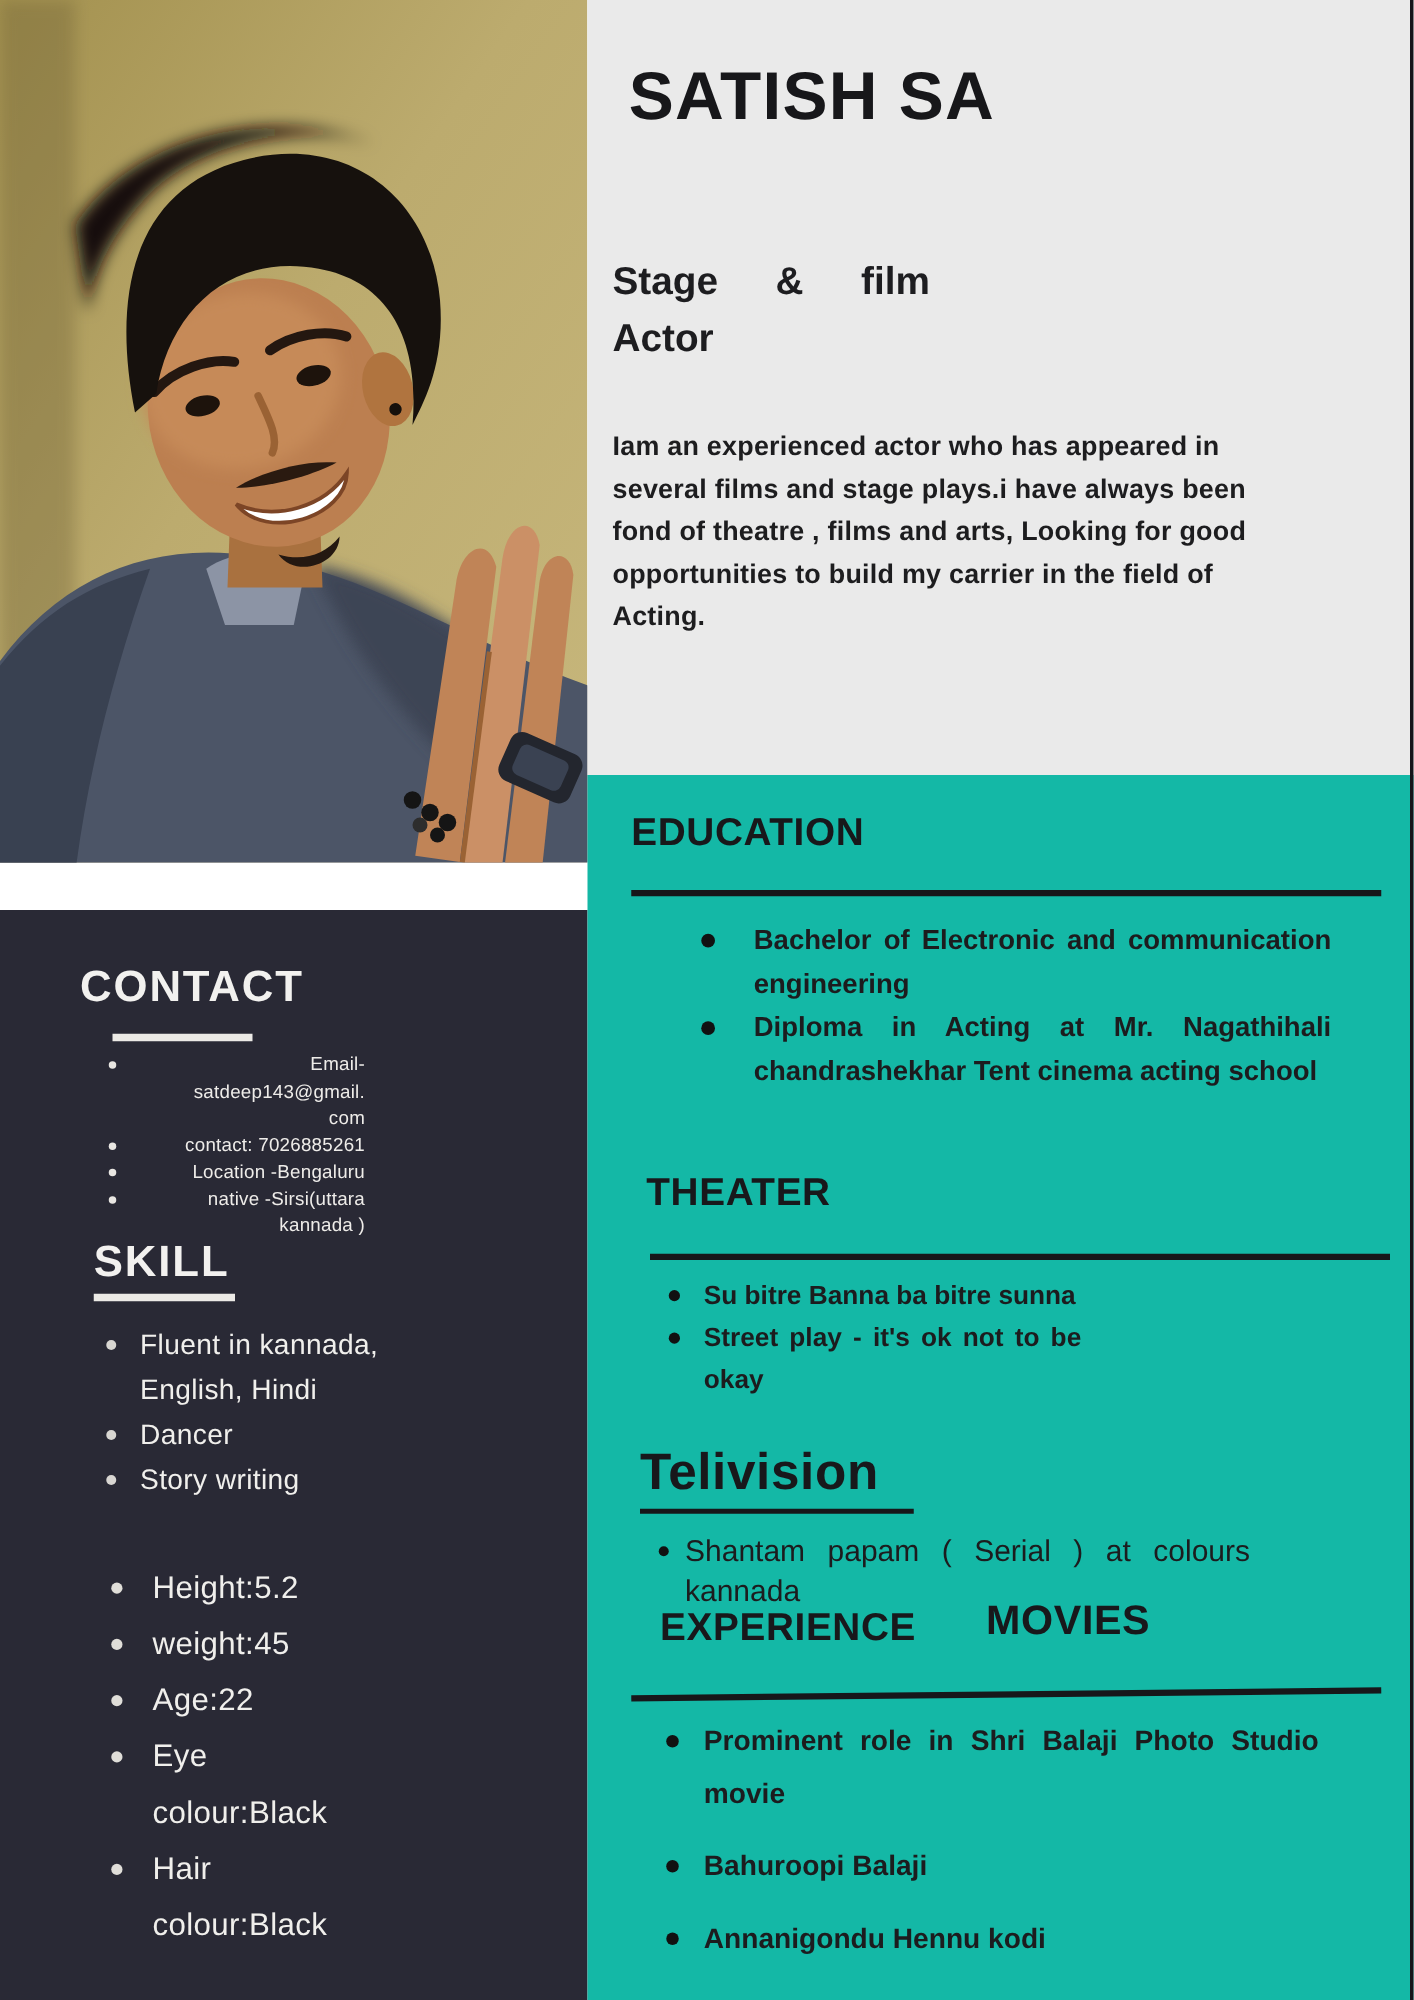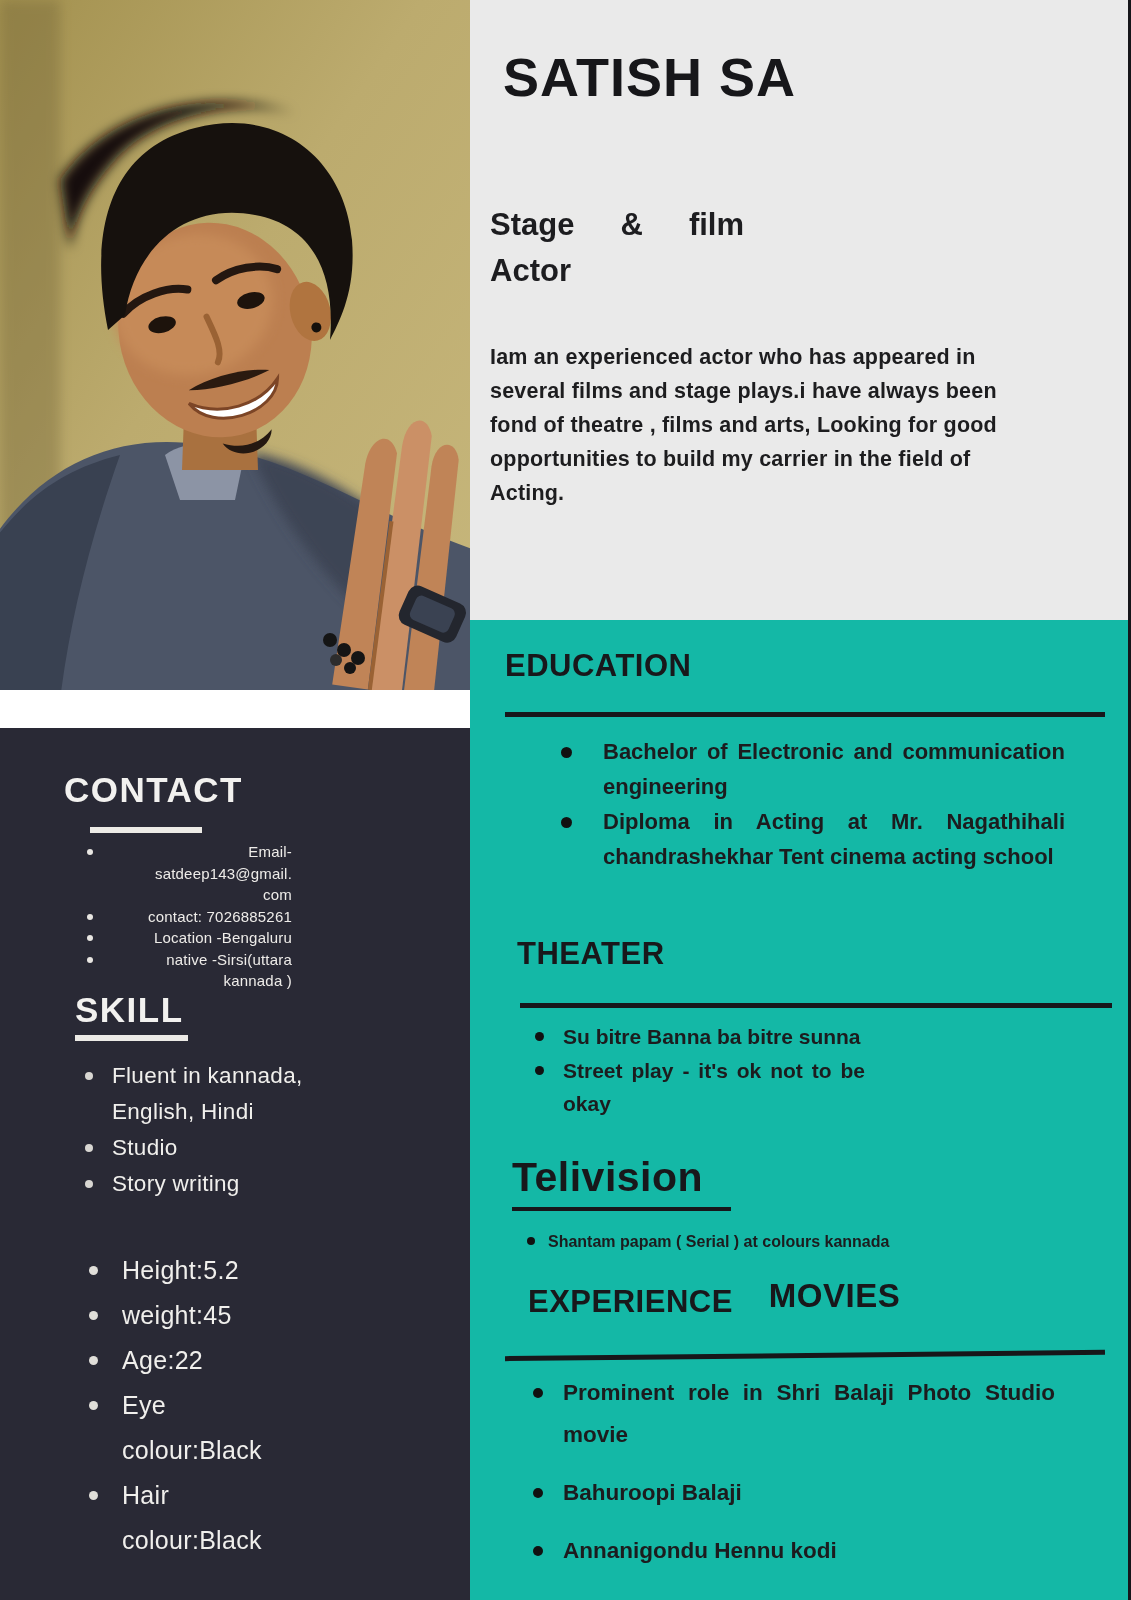--- a/index.html
+++ b/index.html
@@ -53,24 +53,24 @@
   .edu-list li::before { content:""; position:absolute; left:-42px; top:13px; width:11px; height:11px; border-radius:50%; background:#111; }
 
   .theater-title { position:absolute; left:47px; top:316px; }
   .theater-rule { left:50px; top:383px; width:592px; }
   .theater-list { position:absolute; left:93px; top:400px; width:302px; list-style:none; }
   .theater-list li { position:relative; font-size:21px; font-weight:bold; line-height:33.5px; text-align:justify; color:#1c1c1e; }
   .theater-list li::before { content:""; position:absolute; left:-28px; top:12px; width:9px; height:9px; border-radius:50%; background:#111; }
 
   .tv-title { position:absolute; left:42px; top:534px; font-size:41px; border-bottom:4px solid #17171a; padding-bottom:6px; padding-right:28px; }
   .tv-list { position:absolute; left:78px; top:606px; width:452px; list-style:none; }
-  .tv-list li { position:relative; font-size:16px; font-weight:bold; line-height:32px; text-align:justify; color:#1c1c1e; }
+  .tv-list li { position:relative; font-size:24px; font-weight:normal; line-height:32px; text-align:justify; color:#1c1c1e; }
   .tv-list li::before { content:""; position:absolute; left:-21px; top:11px; width:8px; height:8px; border-radius:50%; background:#111; }
 
-  .exp-row { position:absolute; left:58px; top:664px; display:flex; gap:36px; align-items:flex-start; }
+  .exp-row { position:absolute; left:58px; top:664px; display:flex; gap:56px; align-items:flex-start; }
   .exp-title2 { transform:translateY(-7px); font-size:33px; }
   .exp-rule { left:35px; top:733px; width:600px; transform:rotate(-0.6deg); }
   .movies-list { position:absolute; left:93px; top:752px; width:492px; list-style:none; }
   .movies-list li { position:relative; font-size:22.5px; font-weight:bold; line-height:42px; text-align:justify; margin-bottom:16px; color:#1c1c1e; }
   .movies-list li::before { content:""; position:absolute; left:-30px; top:16px; width:10px; height:10px; border-radius:50%; background:#111; }
 </style>
 </head>
 <body>
 
 <div class="page">
@@ -160,21 +160,21 @@
         <li>contact: 7026885261</li>
         <li>Location -Bengaluru</li>
         <li>native -Sirsi(uttara
 kannada )</li>
       </ul>
 
       <div class="skill-title">SKILL</div>
       <ul class="skill-list">
         <li>Fluent in kannada,
 English, Hindi</li>
-        <li>Studio</li>
+        <li>Dancer</li>
         <li>Story writing</li>
       </ul>
 
       <ul class="stats-list">
         <li>Height:5.2</li>
         <li>weight:45</li>
         <li>Age:22</li>
         <li>Eye
 colour:Black</li>
         <li>Hair

